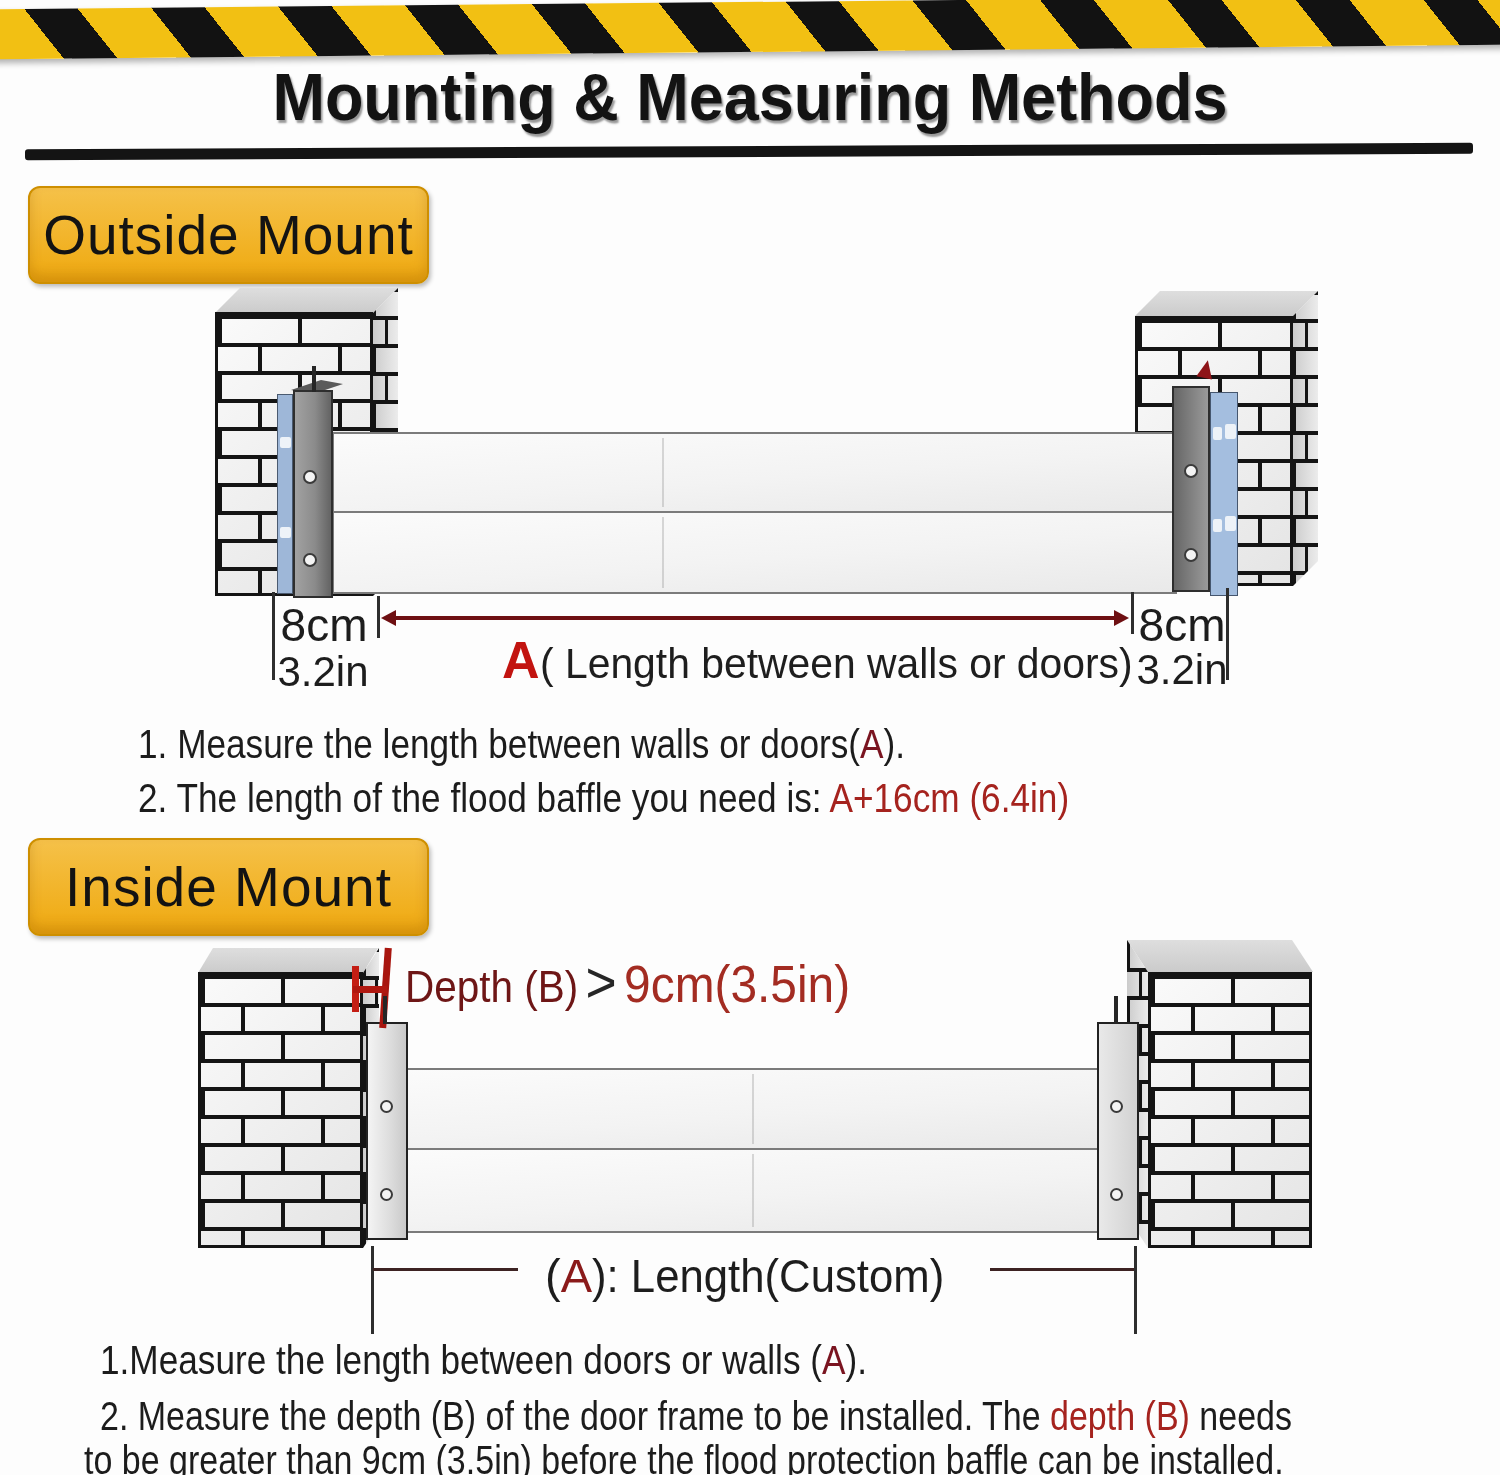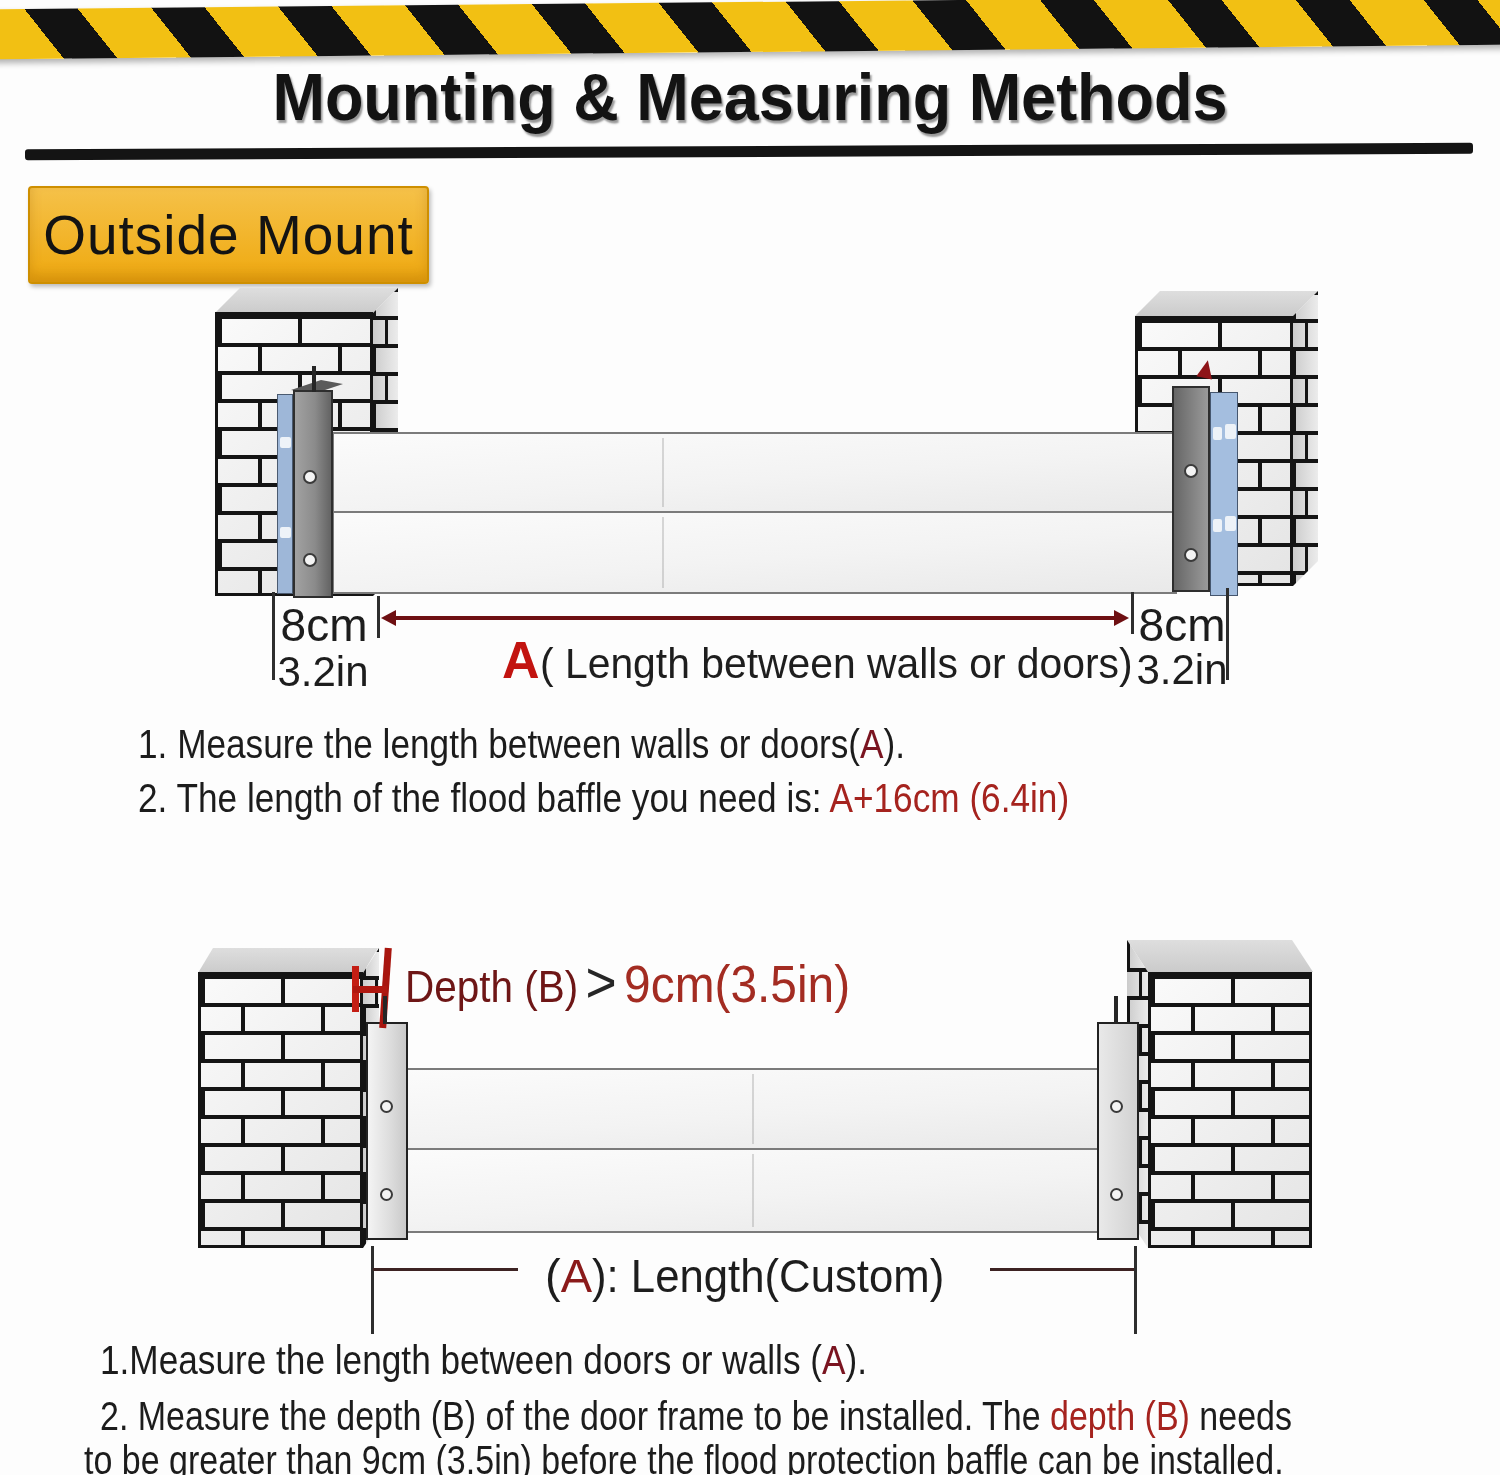--- a/index.html
+++ b/index.html
@@ -17,21 +17,21 @@
   .hazard{left:-10px;top:2px;width:1520px;height:50px;transform:rotate(-0.55deg);
     background:repeating-linear-gradient(52deg,var(--hazard_yellow) 0 58px,var(--hazard_black) 58px 100px);
     box-shadow:0 4px 6px rgba(0,0,0,.30);}
   .page-title{left:0;top:58px;width:1500px;text-align:center;font-size:67px;font-weight:700;
     color:#131313;transform:scaleX(.94);letter-spacing:0;
     text-shadow:2px 3px 2px rgba(70,70,70,.55),-1px -1px 0 #ffffff;}
   .title-underbar{left:25px;top:146px;width:1448px;height:11px;background:#141414;
     border-radius:3px;transform:rotate(-0.25deg);}
 
   
-  .badge{width:397px;height:94px;border-radius:4px;border:2px solid var(--badge_border);
+  .badge{width:397px;height:94px;border-radius:12px;border:2px solid var(--badge_border);
     background:linear-gradient(var(--badge_yellow_light),var(--badge_yellow));
     box-shadow:inset 0 -8px 12px rgba(140,80,0,.25), 2px 3px 4px rgba(0,0,0,.25);
     display:flex;align-items:center;justify-content:center;
     font-size:55px;color:#131313;letter-spacing:1px;}
 
   
   .brick-front{background-color:#f1f1f1;border:3px solid var(--mortar);box-sizing:border-box;z-index:1;
     background-image:
       linear-gradient(to bottom,var(--mortar) 4px,transparent 4px),
       conic-gradient(from 270deg at 4px 28px,var(--mortar) 0 90deg,transparent 90deg),
@@ -150,20 +150,23 @@
     </div>
   </div>
 
   <div class="abs step" style="left:138px;top:722px;">
     <span>1. Measure the length between walls or doors(</span><span class="a-red">A</span><span>).</span>
   </div>
   <div class="abs step" style="left:138px;top:776px;">
     <span>2. The length of the flood baffle you need is: </span><span class="accent">A+16cm (6.4in)</span>
   </div>
 
+  <div class="abs badge" style="left:28px;top:838px;">
+    <span>Inside Mount</span>
+  </div>
 
   <div>
 
     <div class="abs face-top outlined" style="left:198px;top:948px;width:180px;height:25px;clip-path:polygon(15px 0,180px 0,165px 25px,0 25px);"></div>
     <div class="abs brick-side outlined" style="left:363px;top:948px;width:16px;height:300px;clip-path:polygon(16px 0,0 25px,0 300px,16px 276px);"></div>
     <div class="abs brick-front" style="left:198px;top:972px;width:165px;height:276px;"></div>
 
     <div class="abs face-top outlined" style="left:1127px;top:940px;width:186px;height:32px;clip-path:polygon(0 0,165px 0,186px 32px,21px 32px);"></div>
     <div class="abs brick-side outlined" style="left:1127px;top:940px;width:21px;height:308px;clip-path:polygon(0 0,21px 32px,21px 308px,0 276px);"></div>
     <div class="abs brick-front" style="left:1148px;top:972px;width:164px;height:276px;"></div>

